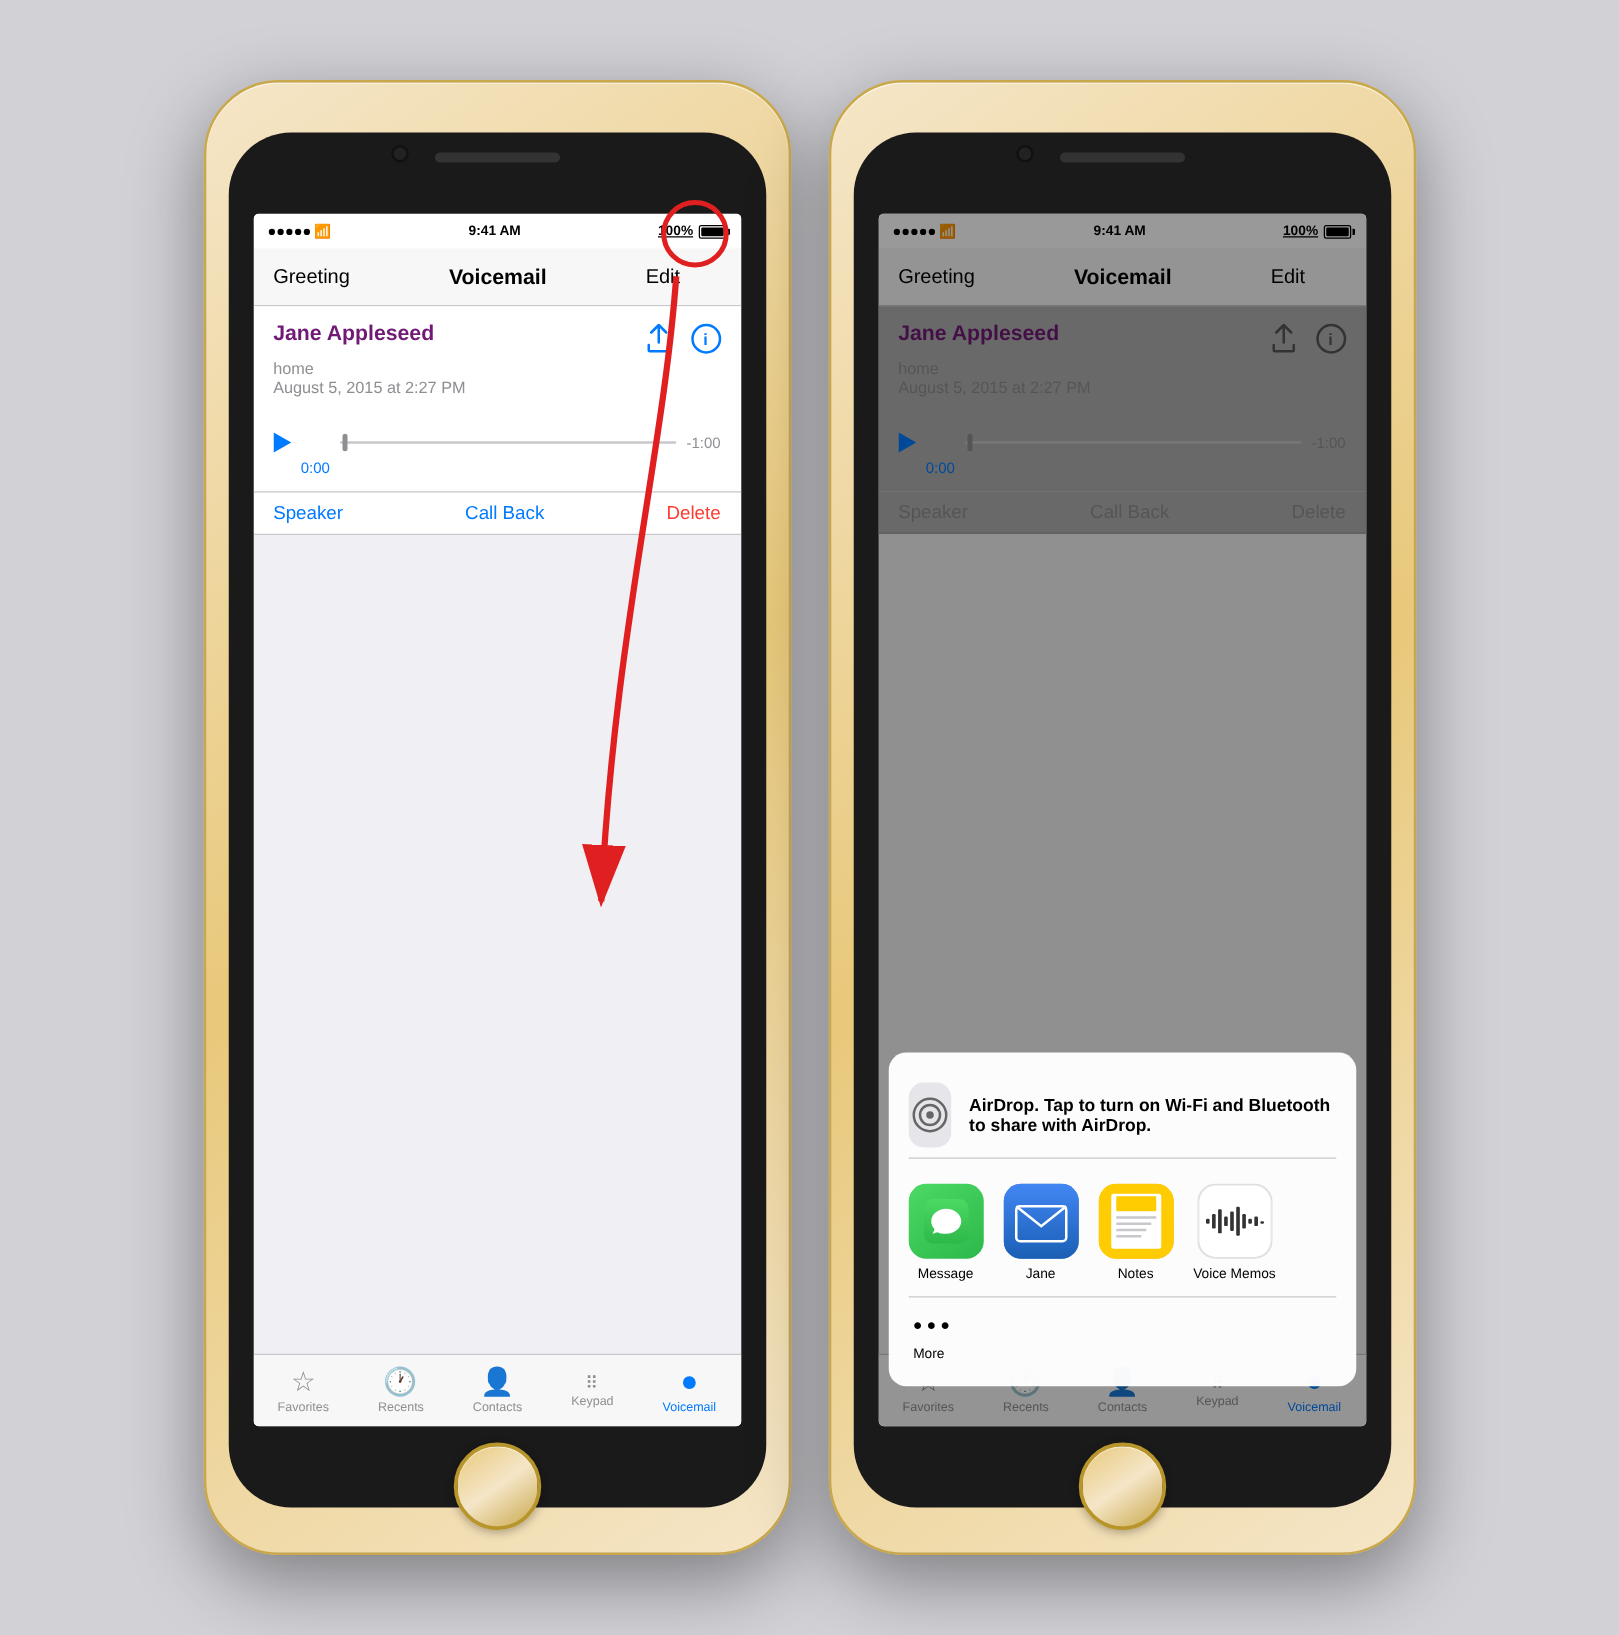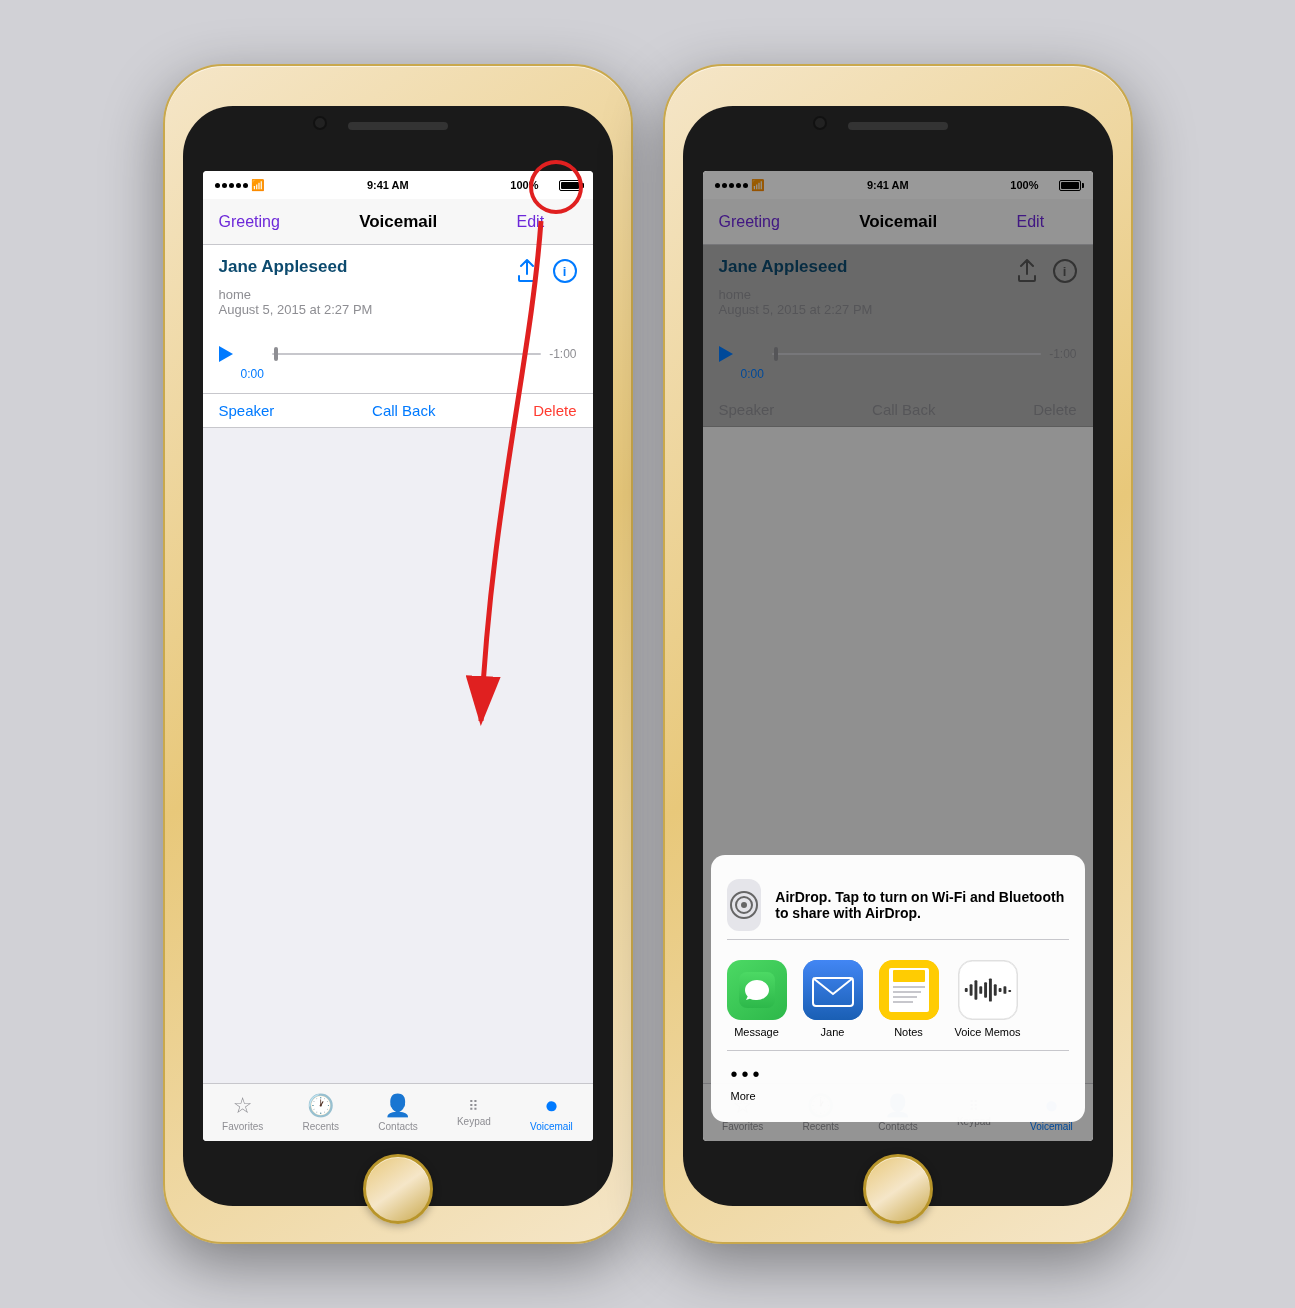--- a/index.html
+++ b/index.html
@@ -86,21 +86,21 @@
       align-items: center;
       justify-content: space-between;
       padding: 0 12px;
       font-size: 11px;
       font-weight: 600;
       flex-shrink: 0;
     }
     .status-left { display: flex; align-items: center; gap: 4px; }
     .signal-dots { display: flex; gap: 2px; }
     .dot { width: 5px; height: 5px; background: #000; border-radius: 50%; }
-    .status-right { display: flex; align-items: center; gap: 20px; font-size: 11px; }
+    .status-right { display: flex; align-items: center; gap: 4px; font-size: 11px; text-decoration: underline; }
     .battery {
       width: 22px; height: 11px;
       border: 1.5px solid #000;
       border-radius: 2px;
       position: relative;
       display: flex; align-items: center;
     }
     .battery::after {
       content: '';
       width: 2px; height: 5px;
@@ -120,33 +120,33 @@
     .nav-bar {
       height: 46px;
       background: rgba(247,247,247,0.95);
       border-bottom: 0.5px solid #c7c7cc;
       display: flex;
       align-items: center;
       justify-content: space-between;
       padding: 0 16px;
       flex-shrink: 0;
     }
-    .nav-left, .nav-right { font-size: 16px; color: #6d28d9; min-width: 60px; }
+    .nav-left, .nav-right { font-size: 16px; color: #000000; min-width: 60px; }
     .nav-right { }
     .nav-title { font-size: 17px; font-weight: 600; color: #000; }
 
     
     .voicemail-item {
       background: #fff;
       border-bottom: 0.5px solid #c7c7cc;
       padding: 12px 16px;
       position: relative;
     }
     .vm-header { display: flex; justify-content: space-between; align-items: flex-start; }
-    .vm-name { font-size: 17px; font-weight: 600; color: #0c4a6e; }
+    .vm-name { font-size: 17px; font-weight: 600; color: #701a75; }
     .vm-icons { display: flex; gap: 12px; align-items: center; }
     .vm-sub { font-size: 13px; color: #8e8e93; margin-top: 2px; }
     .vm-date { font-size: 13px; color: #8e8e93; }
 
     
     .audio-player {
       display: flex;
       align-items: center;
       margin-top: 10px;
       gap: 8px;
@@ -272,21 +272,21 @@
       justify-content: flex-end;
     }
     .share-sheet {
       background: transparent;
       padding: 0 8px 8px;
     }
     .share-card {
       background: rgba(255,255,255,0.97);
       border-radius: 14px;
       padding: 16px;
-      margin-bottom: 11px;
+      margin-bottom: 24px;
     }
     .airdrop-row {
       display: flex;
       align-items: center;
       gap: 14px;
       padding: 8px 0;
       border-bottom: 0.5px solid #c7c7cc;
       margin-bottom: 16px;
     }
     .airdrop-icon {

